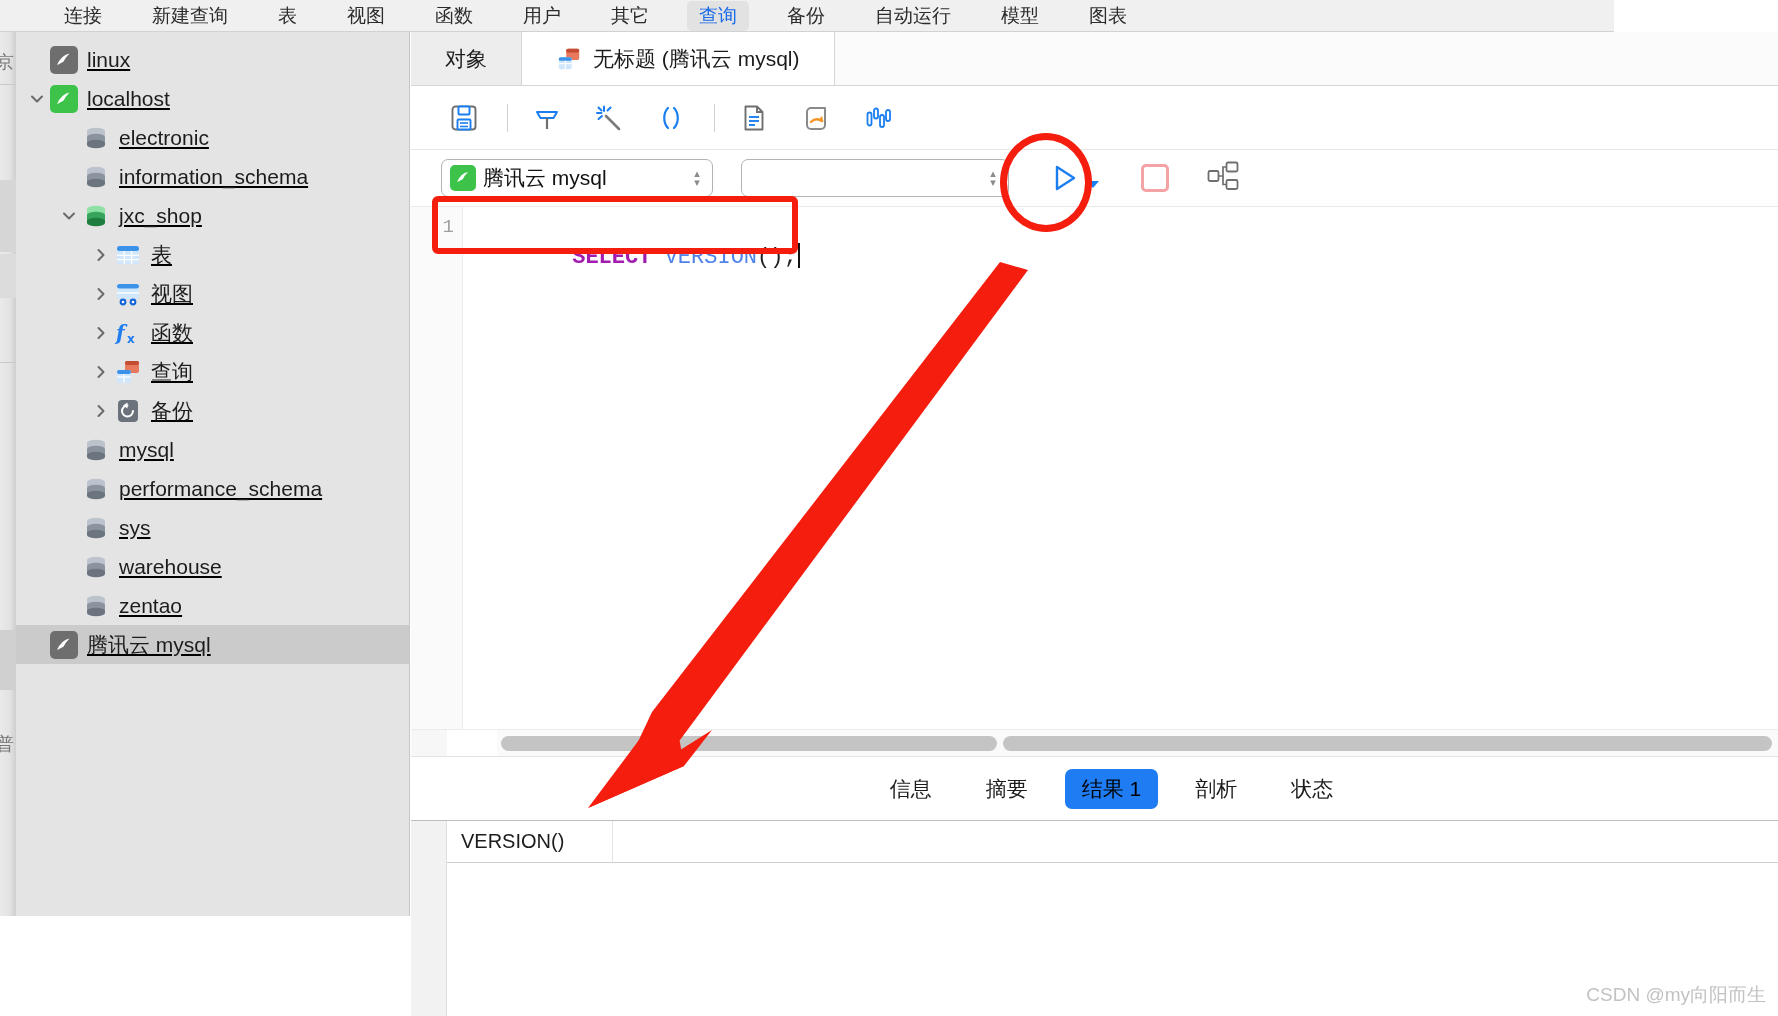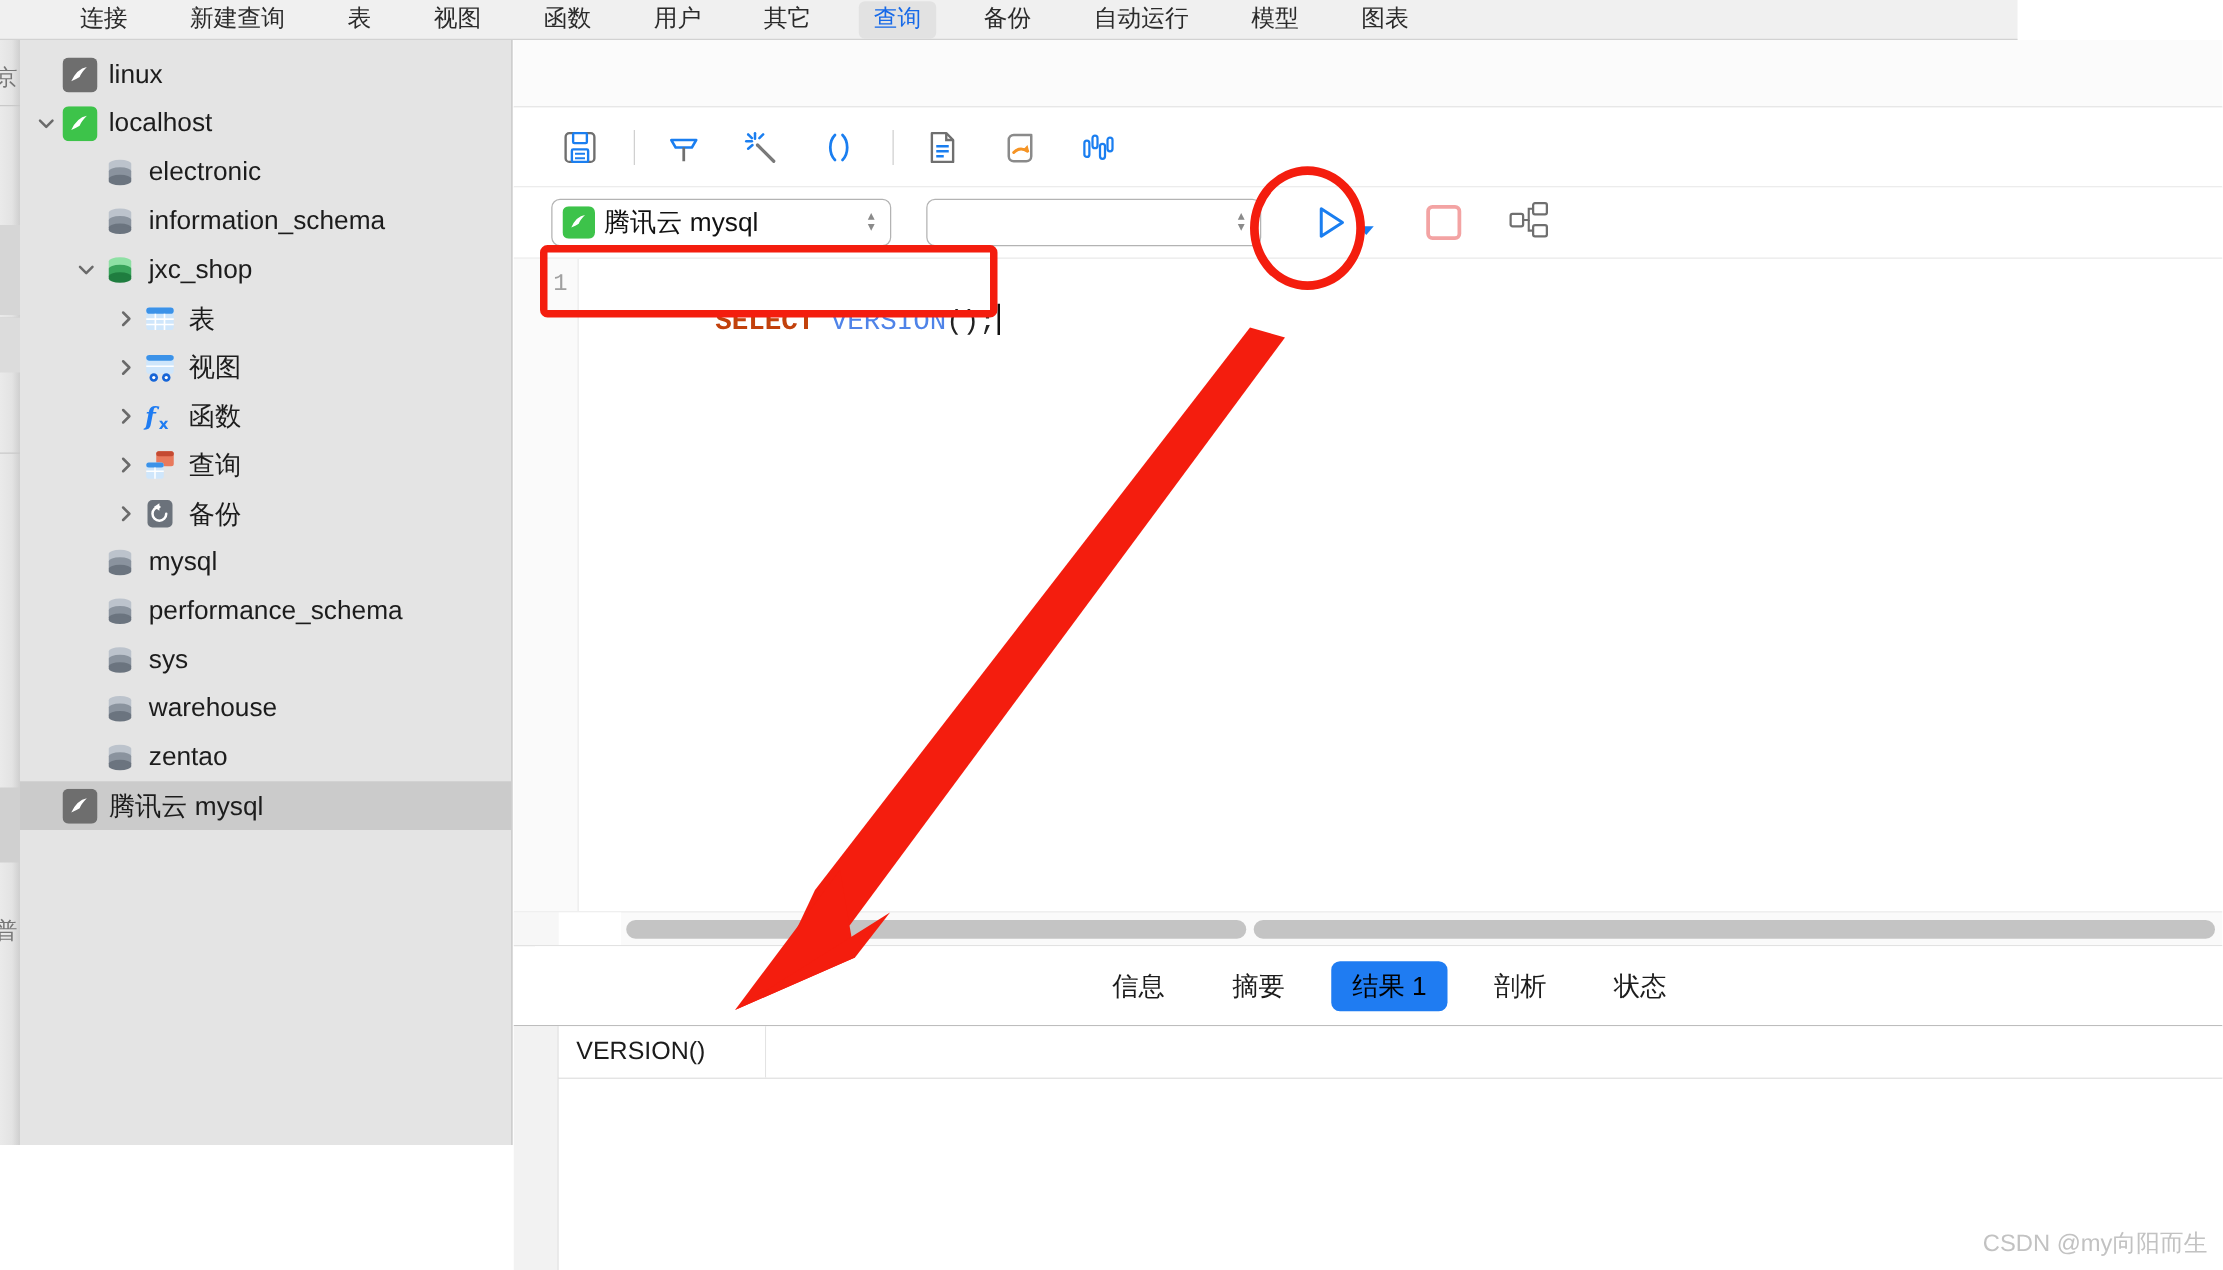--- a/index.html
+++ b/index.html
@@ -126,21 +126,21 @@
   }
   .lineno {
     position: absolute; right: 8px; top: 9px; font-size: 19px;
     color: #a0a0a0; font-family: "Liberation Mono", "DejaVu Sans Mono", monospace;
   }
   .codeline {
     position: absolute; left: 82px; top: 8px;
     font-family: "Liberation Mono", "DejaVu Sans Mono", monospace;
     font-size: 22px; white-space: pre; line-height: 28px;
   }
-  .kw { color: #c2410c; font-weight: bold; }
+  .kw { color: #a21caf; font-weight: bold; }
   .fn { color: #4f83e8; }
   .pn { color: #222222; }
   .caret {
     display: inline-block; width: 2px; height: 25px; background: #111;
     vertical-align: -5px; margin-left: 1px;
   }
 
   
   .hscroll {
     position: absolute; left: 411px; top: 729px; width: 1367px; height: 28px;
@@ -243,21 +243,21 @@
     <div class="strip-line" style="top:148px;"></div>
     <div class="strip-block" style="top:148px;height:72px;"></div>
     <div class="strip-line" style="top:222px;"></div>
     <div class="strip-block" style="top:222px;height:44px;background:#dcdcdc;"></div>
     <div class="strip-line" style="top:330px;"></div>
     <div class="strip-block" style="top:598px;height:60px;background:#d0d0d0;"></div>
     <div class="strip-txt" style="top:700px;">普</div>
   </div>
 
   <div class="sidebar">
-    <div id="tree-rows" style="padding-top:8px;">
+    <div id="tree-rows" style="padding-top:8px;text-decoration:underline;">
         <div class="tree-row">
           <div style="width: 0px; min-width: 0px;"></div>
           <div class="twisty"></div>
           <svg viewBox="0 0 28 28" class="ico">
             <rect width="28" height="28" rx="5" fill="#6e6e6e"></rect>
             <path d="M7 19 q4.5 -10 12.5 -11.5 q-4.5 4.5 -5.8 8 q-3 1.8 -6.7 3.5 Z" fill="#ffffff"></path>
           </svg>
           <span class="tree-label">linux</span>
         </div>
         <div class="tree-row">
@@ -474,20 +474,36 @@
           <svg viewBox="0 0 28 28" class="ico">
             <rect width="28" height="28" rx="5" fill="#6e6e6e"></rect>
             <path d="M7 19 q4.5 -10 12.5 -11.5 q-4.5 4.5 -5.8 8 q-3 1.8 -6.7 3.5 Z" fill="#ffffff"></path>
           </svg>
           <span class="tree-label">腾讯云 mysql</span>
         </div>
       </div>
   </div>
 
   <div class="tabstrip">
+    <div id="pane-tabs" style="display:flex;">
+        <div class="ptab">
+          <span>对象</span>
+        </div>
+        <div class="ptab active">
+          <svg viewBox="0 0 28 28" class="tico">
+            <rect x="11" y="3" width="14" height="12" rx="2" fill="#e8795c"></rect>
+            <rect x="11" y="3" width="14" height="4" rx="2" fill="#c44a32"></rect>
+            <rect x="3" y="12" width="14" height="13" rx="2" fill="#cfe6fb"></rect>
+            <rect x="3" y="12" width="14" height="4" rx="2" fill="#3b92e8"></rect>
+            <line x1="3" y1="19" x2="17" y2="19" stroke="#fff" stroke-width="1.2"></line>
+            <line x1="10" y1="16" x2="10" y2="25" stroke="#fff" stroke-width="1.2"></line>
+          </svg>
+          <span>无标题 (腾讯云 mysql)</span>
+        </div>
+      </div>
     <div class="tabstrip-rest"></div>
   </div>
 
   <div class="etoolbar">
     <div class="tbtn">
       <svg width="32" height="32" viewBox="0 0 32 32" fill="none">
         <rect x="4.5" y="4.5" width="23" height="23" rx="3" stroke="#6f6f6f" stroke-width="1.9"></rect>
         <rect x="10.5" y="4.5" width="11" height="8" rx="1" fill="#fff" stroke="#1a7ef0" stroke-width="1.9"></rect>
         <rect x="9.5" y="17.5" width="13" height="10" rx="1" fill="#fff" stroke="#1a7ef0" stroke-width="1.9"></rect>
         <line x1="12" y1="21" x2="20" y2="21" stroke="#1a7ef0" stroke-width="1.6"></line>

